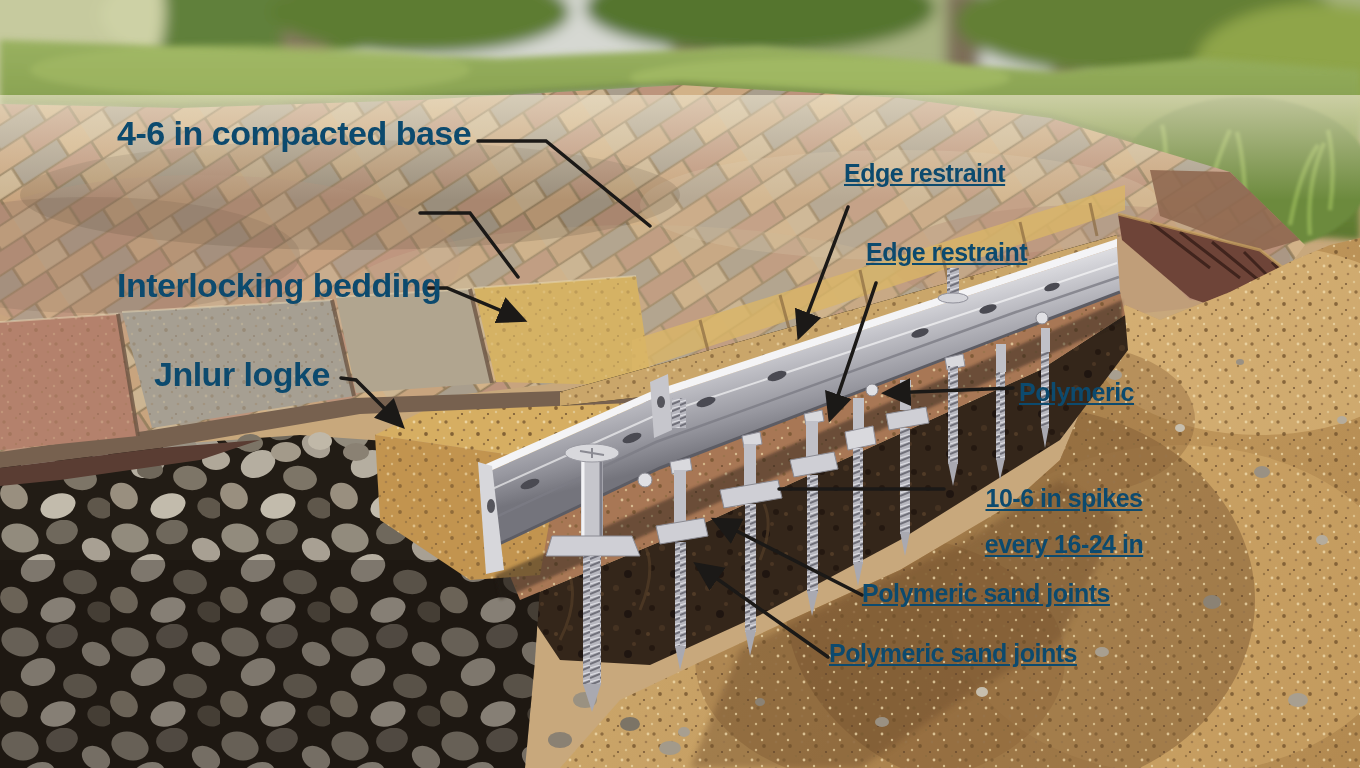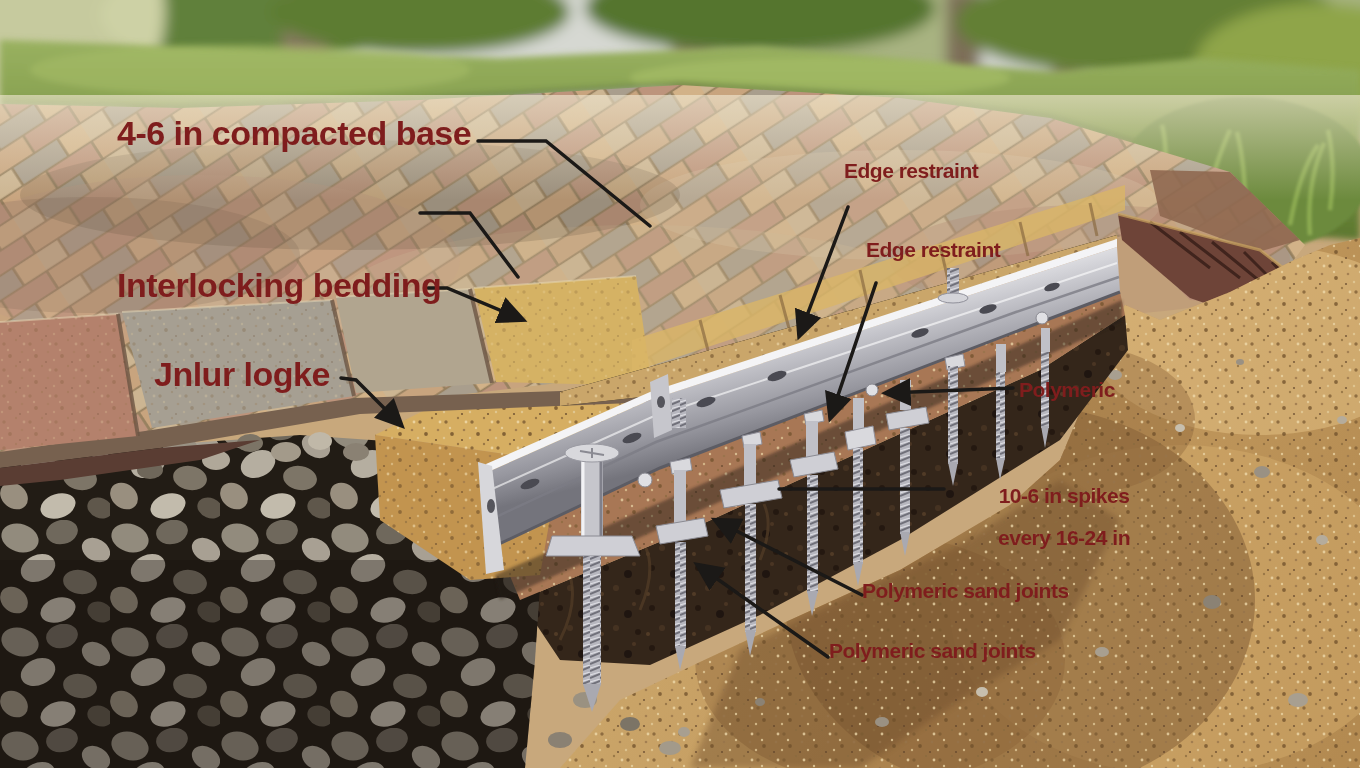--- a/index.html
+++ b/index.html
@@ -1,22 +1,22 @@
 <!DOCTYPE html>
 <html><head>
 <meta charset="utf-8">
 <style>
   html,body{margin:0;padding:0;background:#222;}
   .stage{position:relative;width:1360px;height:768px;overflow:hidden;
          font-family:"Liberation Sans",sans-serif;background:#c8a87c;}
   .stage svg{position:absolute;left:0;top:0;}
-  .lbl{position:absolute;font-weight:700;color:#7f1d1d;line-height:1.12;
+  .lbl{position:absolute;font-weight:700;color:#0c4a6e;line-height:1.12;
        letter-spacing:-0.5px;white-space:nowrap;}
   .fs-a{font-size:34px;}
-  .fs-b{font-size:21px;}
+  .fs-b{font-size:25px;text-decoration:underline;}
   .two{white-space:normal;}
   .two span{display:block;margin-top:18px;}
   .ctr{text-align:center;}
 </style>
 </head>
 <body>
 
 <div class="stage">
 <svg width="1360" height="768" viewBox="0 0 1360 768">
   <defs>

